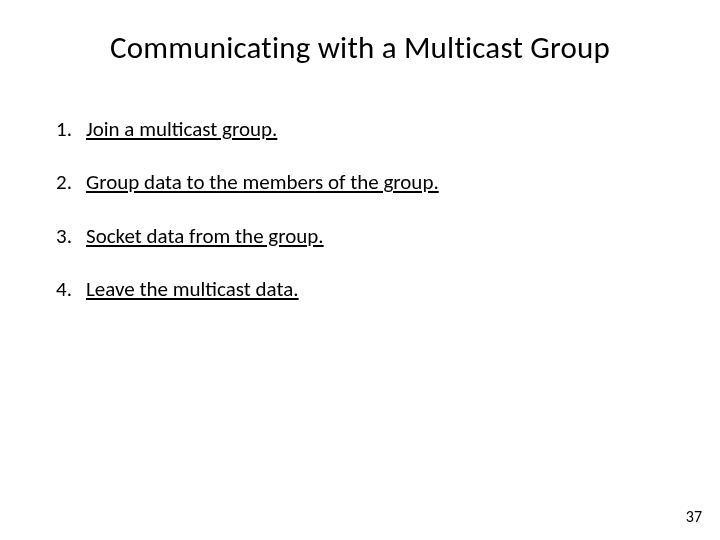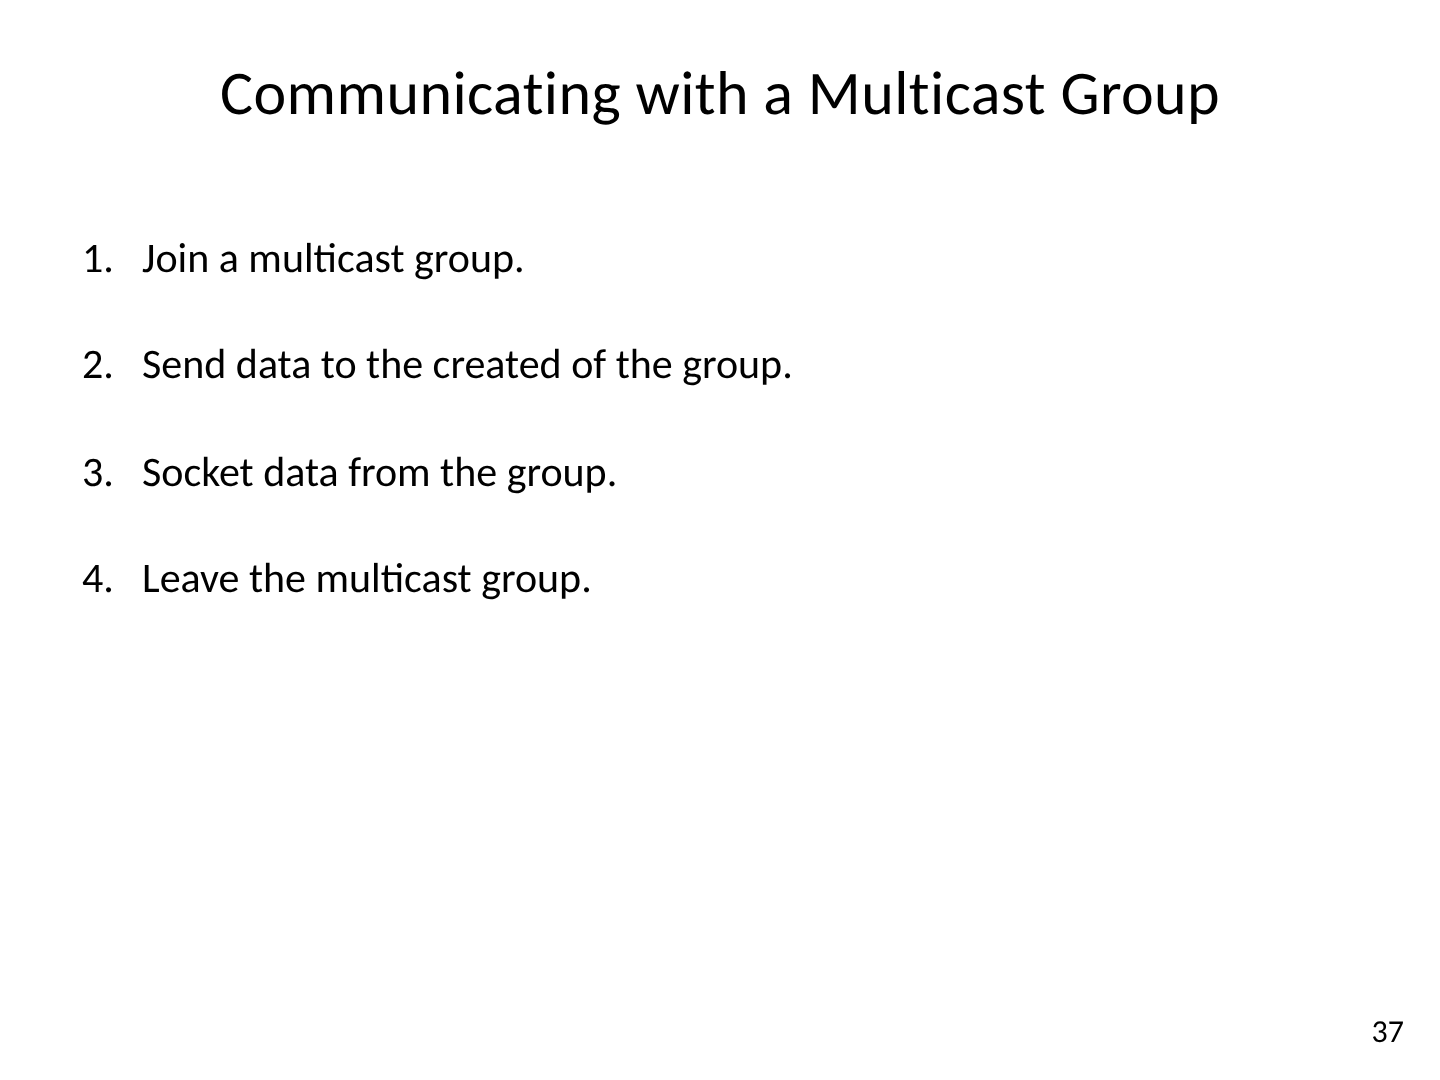--- a/index.html
+++ b/index.html
@@ -30,21 +30,22 @@
   .intro {
     font-size: 21px;
     line-height: 2.2;
     margin: 0 0 40px 0;
     font-weight: 400;
   }
   ol.ops {
     list-style: none;
     counter-reset: item;
     padding: 0;
-    margin: 1px;
+    margin: 16px;
+    text-decoration: underline;
   }
   ol.ops li {
     counter-increment: item;
     font-size: 21px;
     line-height: 1.3;
     margin: 0 0 26px 0;
     padding-left: 30px;
     position: relative;
   }
   ol.ops li::before {
@@ -61,18 +62,18 @@
     color: #000;
   }
 </style>
 </head>
 <body>
 
 <div class="slide">
   <h1 class="title">Communicating with a Multicast Group</h1>
   <ol class="ops">
     <li>Join a multicast group.</li>
-    <li>Send data to the created of the group.</li>
+    <li>Group data to the members of the group.</li>
     <li>Socket data from the group.</li>
-    <li>Leave the multicast group.</li>
+    <li>Leave the multicast data.</li>
   </ol>
   <div class="pagenum">37</div>
 </div>
 
 </body></html>

